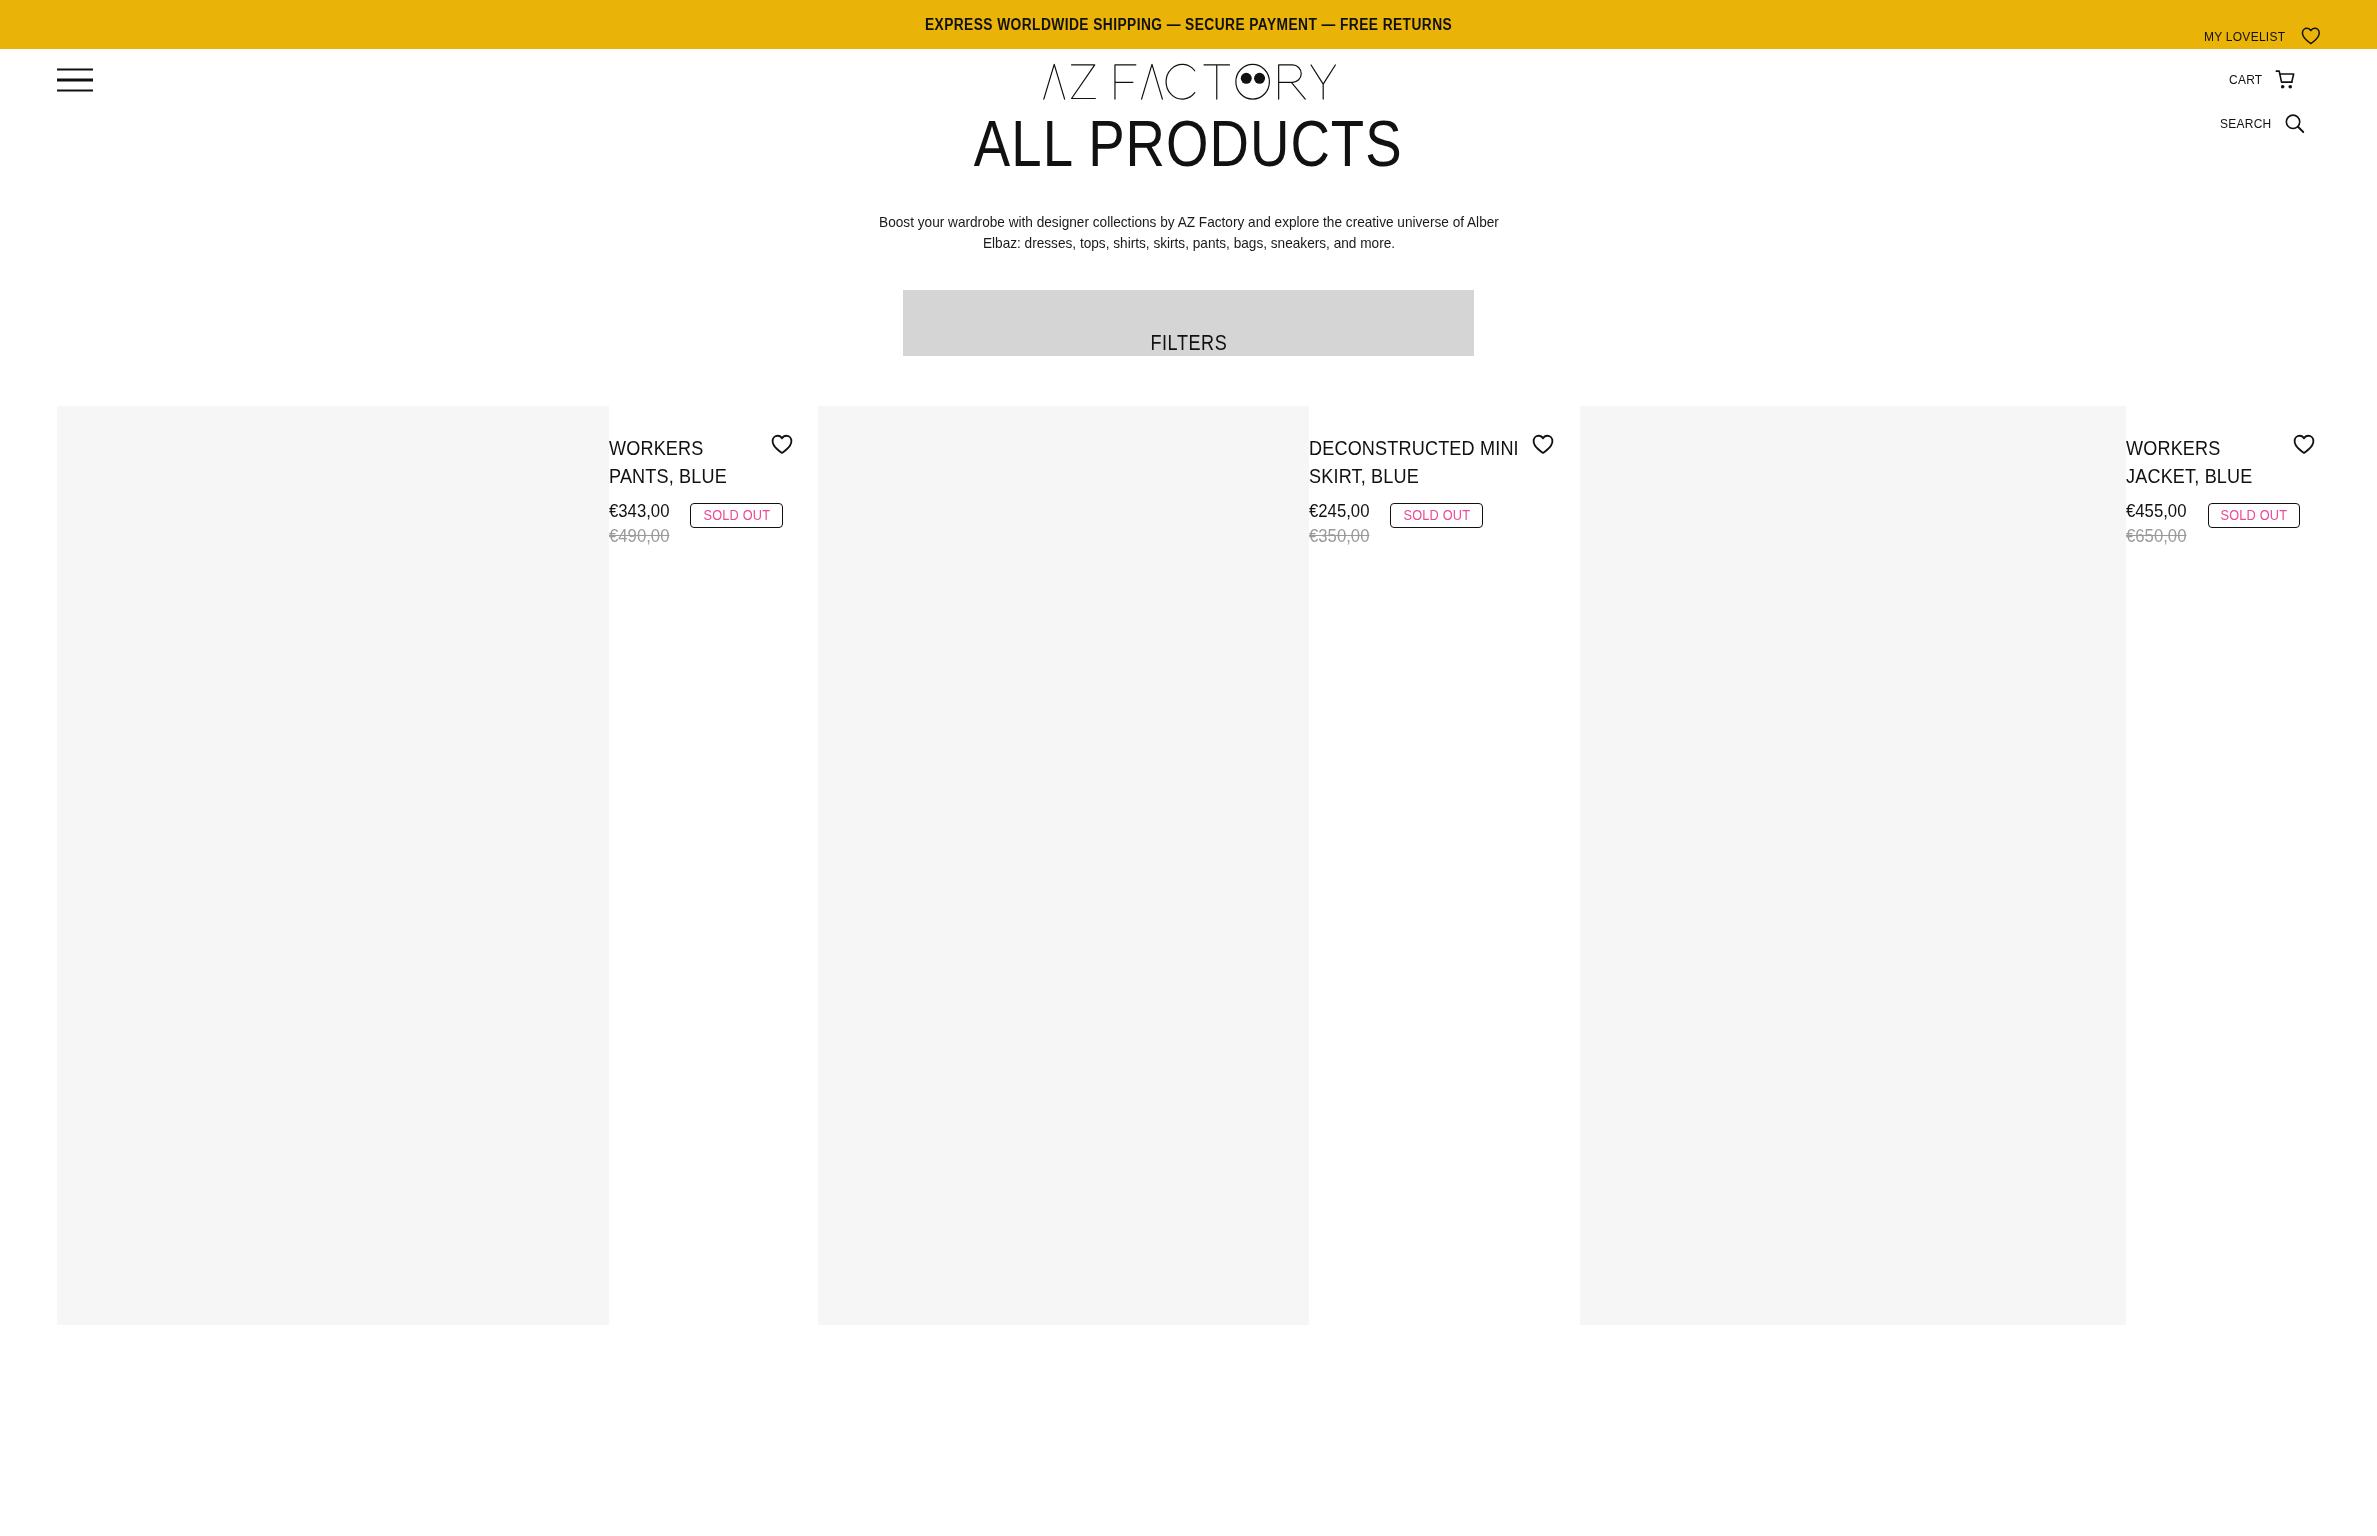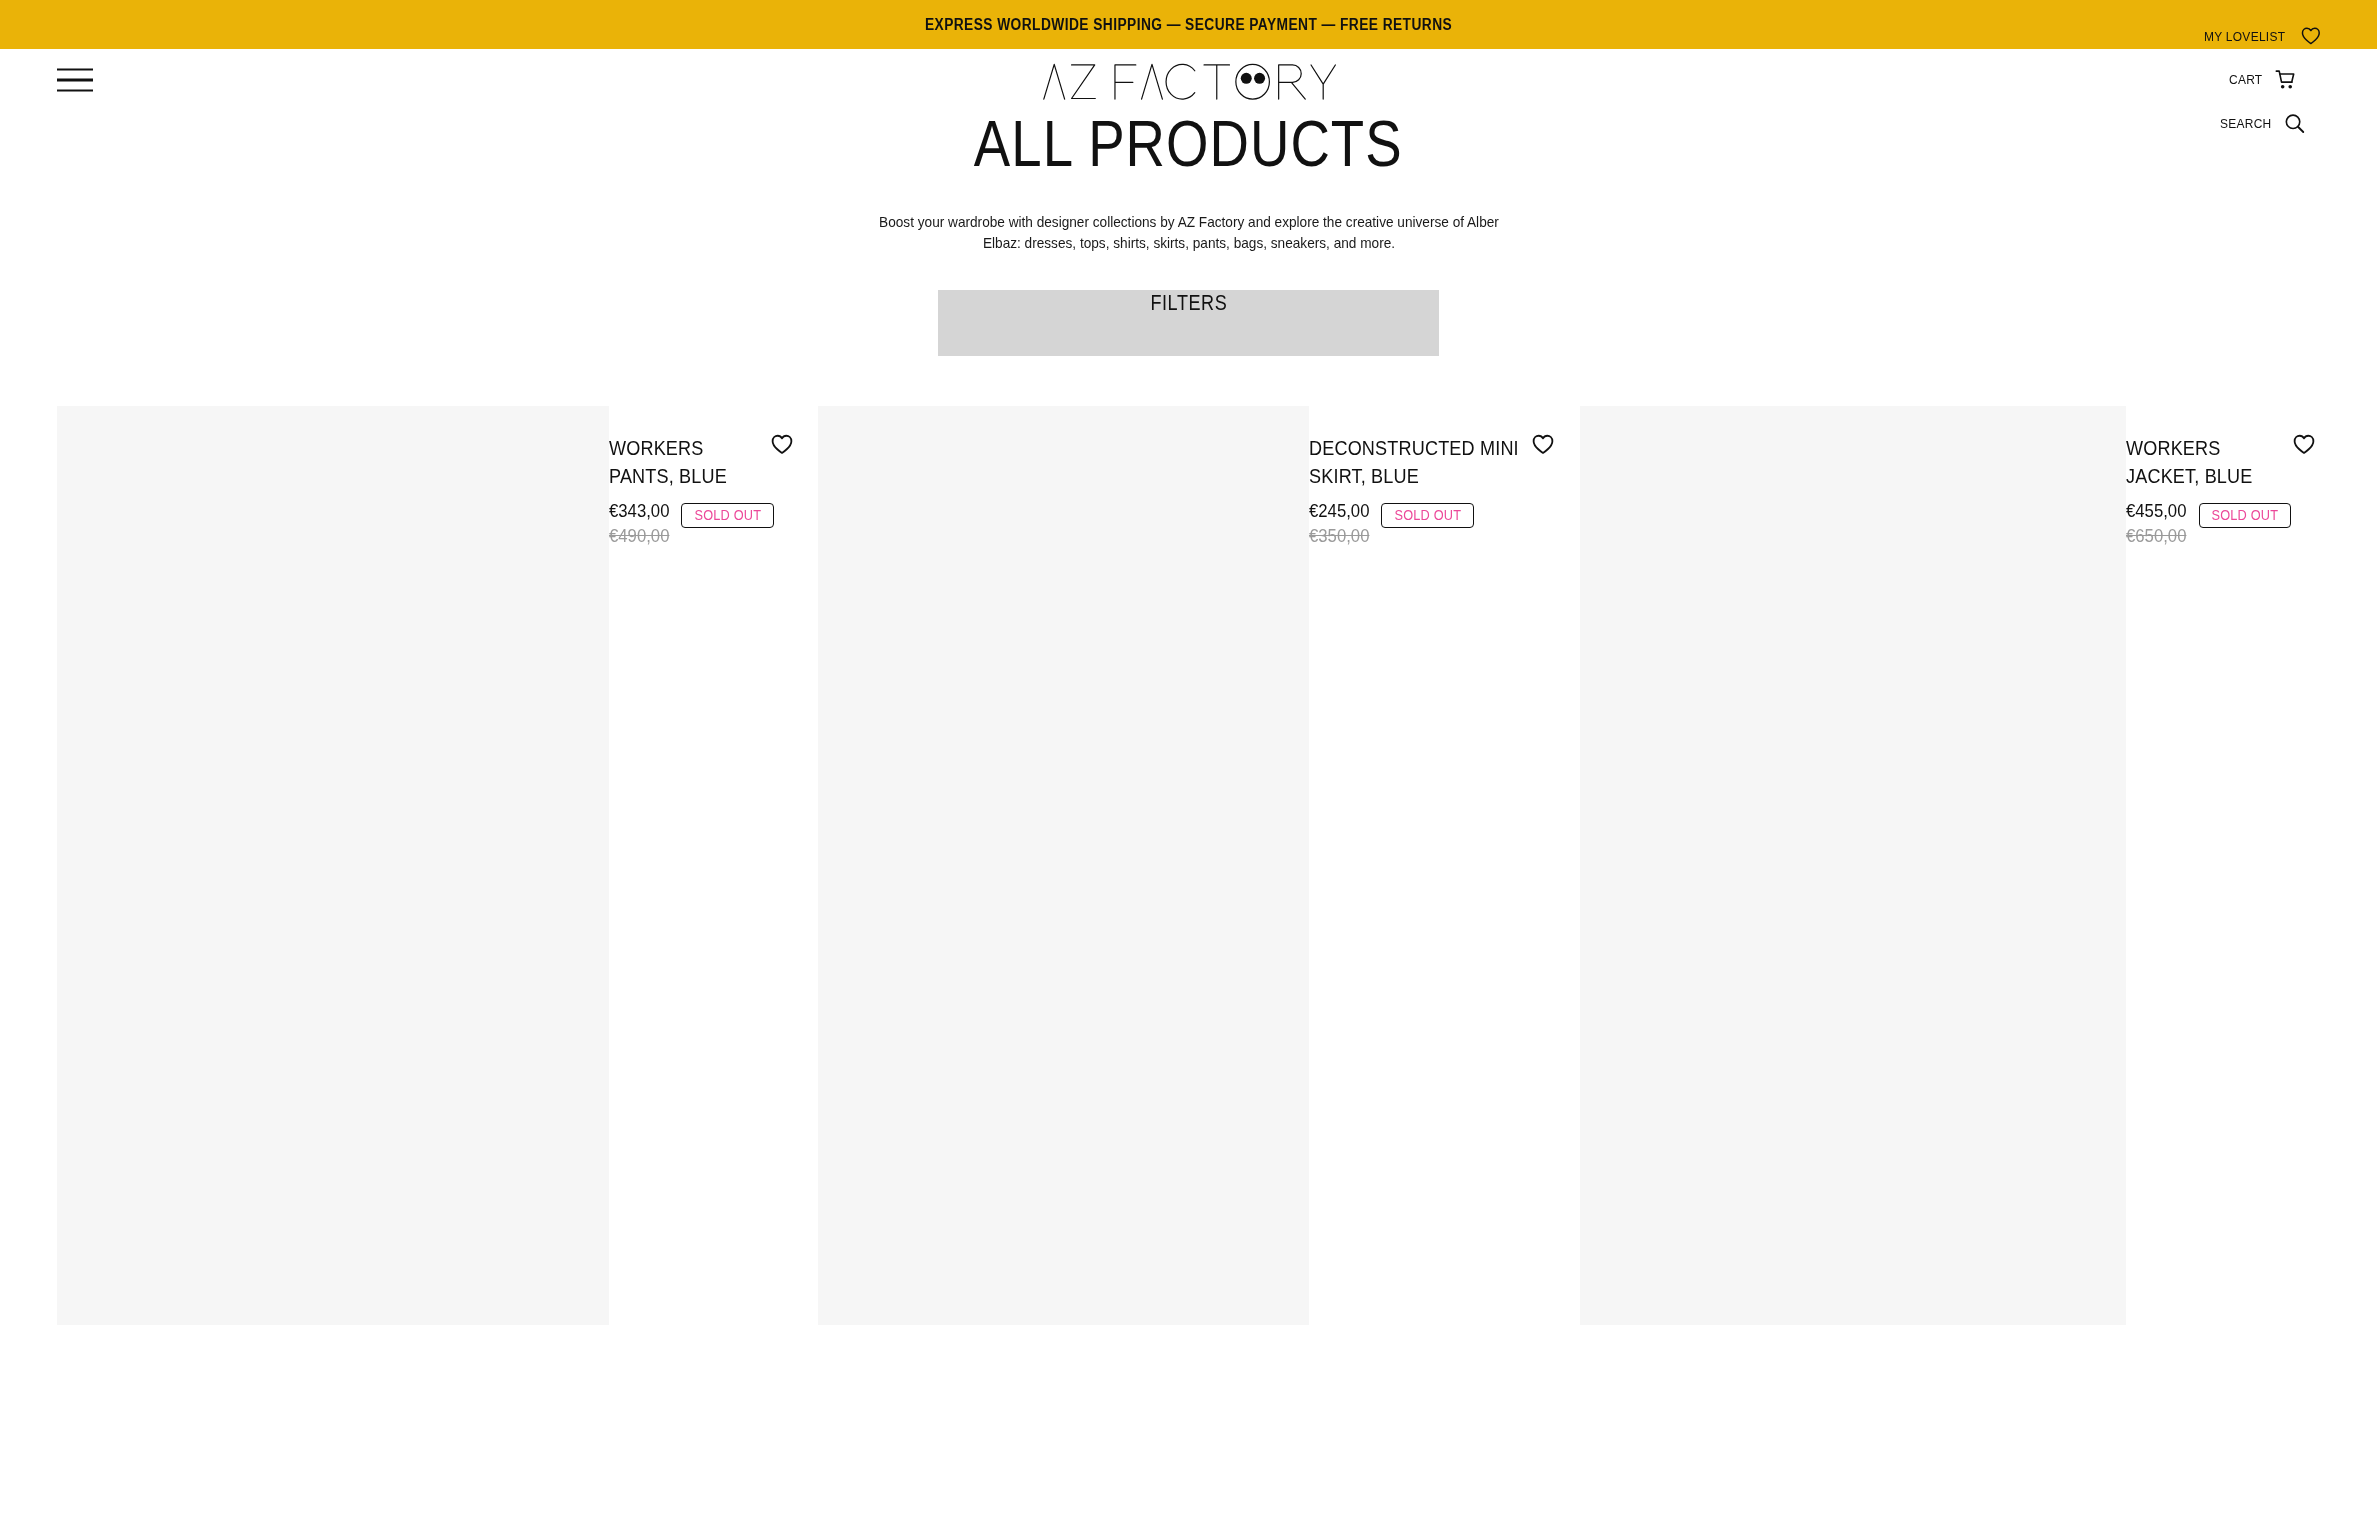--- a/index.html
+++ b/index.html
@@ -125,26 +125,26 @@
     transform: scaleX(0.94);
   }
 
   
   .filters-wrap {
     margin-top: 37px;
     display: flex;
     justify-content: center;
   }
   .filters-btn {
-    width: 501px;
+    width: 571px;
     height: 66px;
     background: #d5d5d5;
     border: none;
     display: flex;
-    align-items: flex-start;
+    align-items: flex-end;
     justify-content: center;
     cursor: pointer;
     padding: 0;
   }
   .filters-label {
     font-size: 22px;
     letter-spacing: 0.7px;
     color: #111111;
     font-family: "Liberation Sans", sans-serif;
     transform: scaleX(0.82);
@@ -179,21 +179,21 @@
     color: #111111;
     max-width: 439px;
     transform: scaleX(0.86);
     transform-origin: left top;
     cursor: pointer;
   }
   .card-prices {
     margin-top: 10.4px;
     display: flex;
     align-items: flex-start;
-    gap: 4px;
+    gap: 13px;
   }
   .price-col {
     display: flex;
     flex-direction: column;
     gap: 2.9px;
   }
   .price-current {
     font-size: 19px;
     color: #111111;
     transform: scaleX(0.88);

